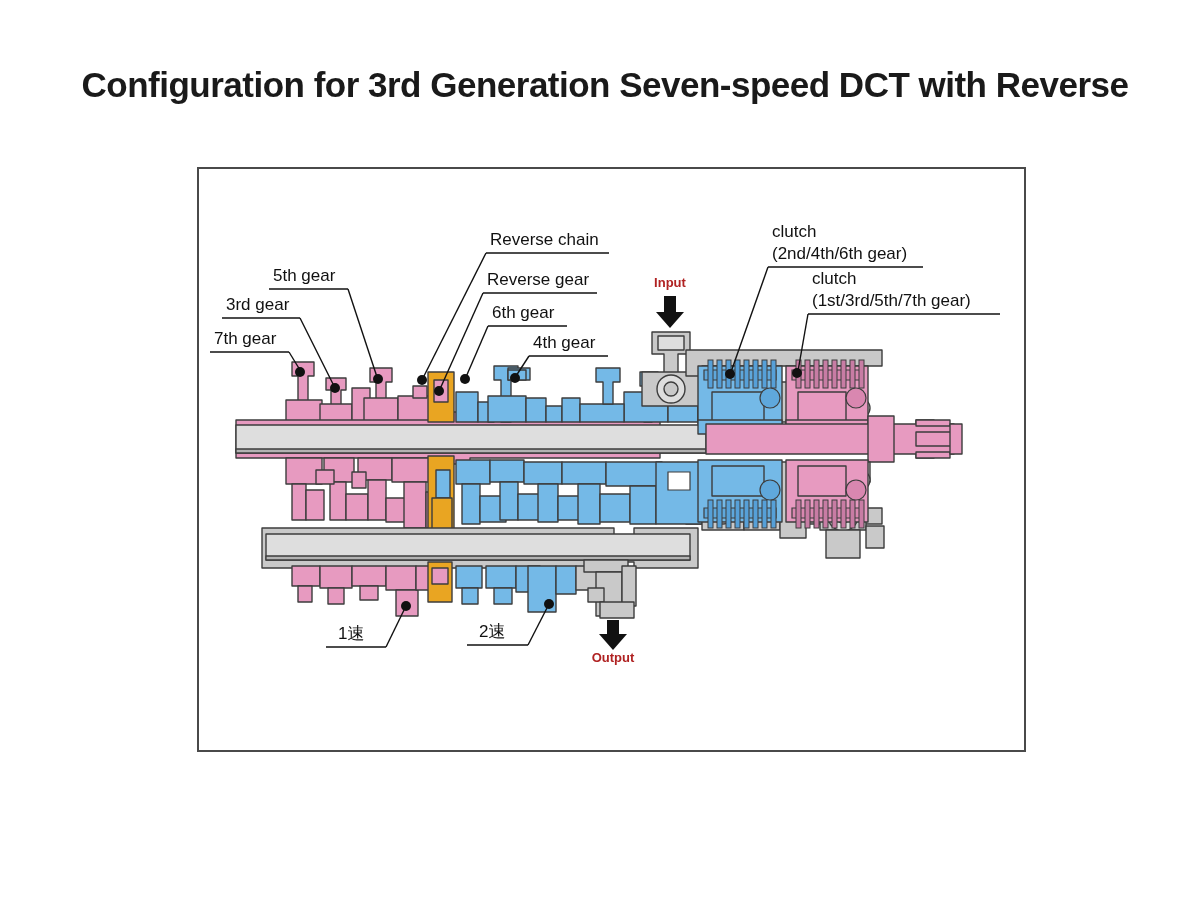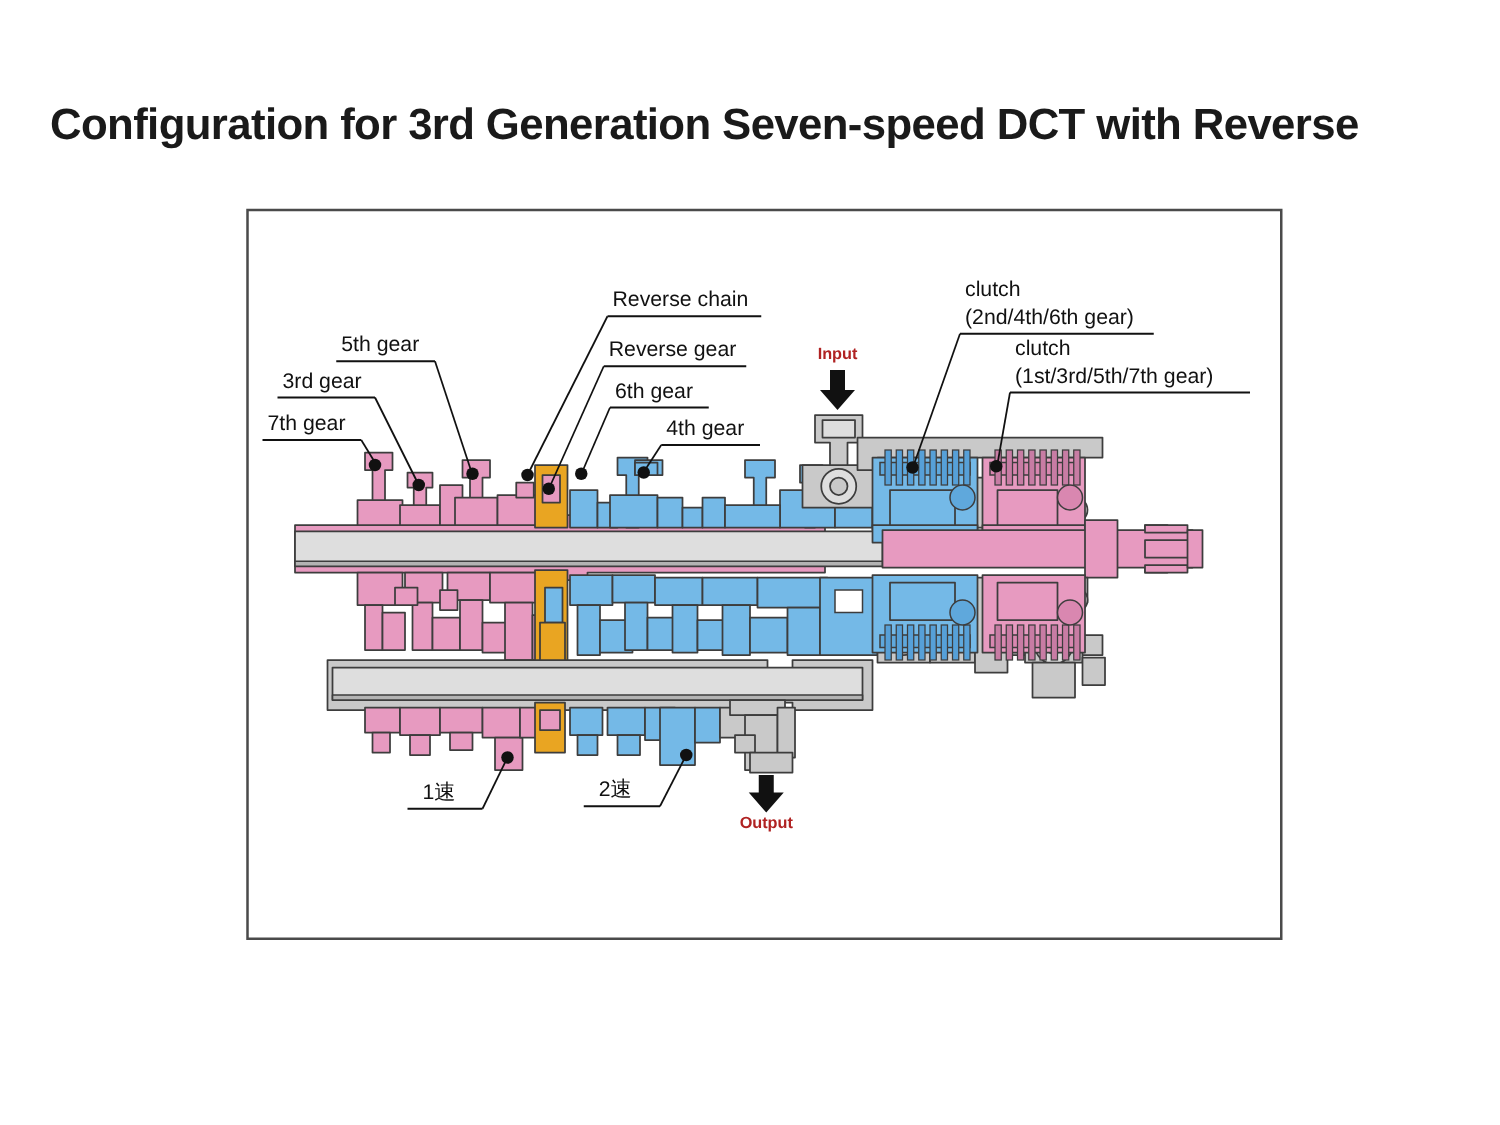--- a/index.html
+++ b/index.html
@@ -2,23 +2,23 @@
 <html><head>
 <meta charset="utf-8">
 <style>
   html,body{margin:0;padding:0;}
   body{
     width:1200px;height:900px;background:#ffffff;
     font-family:"Liberation Sans","DejaVu Sans",sans-serif;
     overflow:hidden;position:relative;
   }
   #page-title{
-    position:absolute;left:40px;top:80px;width:1130px;
+    position:absolute;left:40px;top:65px;width:1130px;
     font-size:35px;font-weight:bold;color:#1a1a1a;
-    letter-spacing:-0.5px;white-space:nowrap;
+    letter-spacing:-0.5px;white-space:nowrap;text-align:center;
   }
   #diagram-frame{
     position:absolute;left:197px;top:167px;
     width:829px;height:585px;
     border:2px solid #4a4a4a;background:#ffffff;
     box-sizing:border-box;
   }
   #diagram-svg{position:absolute;left:0;top:0;width:1200px;height:900px;}
   .lbl{font-family:"Liberation Sans","DejaVu Sans",sans-serif;font-size:17px;fill:#111111;}
   .lbl-io{font-family:"Liberation Sans","DejaVu Sans",sans-serif;font-size:13px;font-weight:bold;fill:#b02222;}

